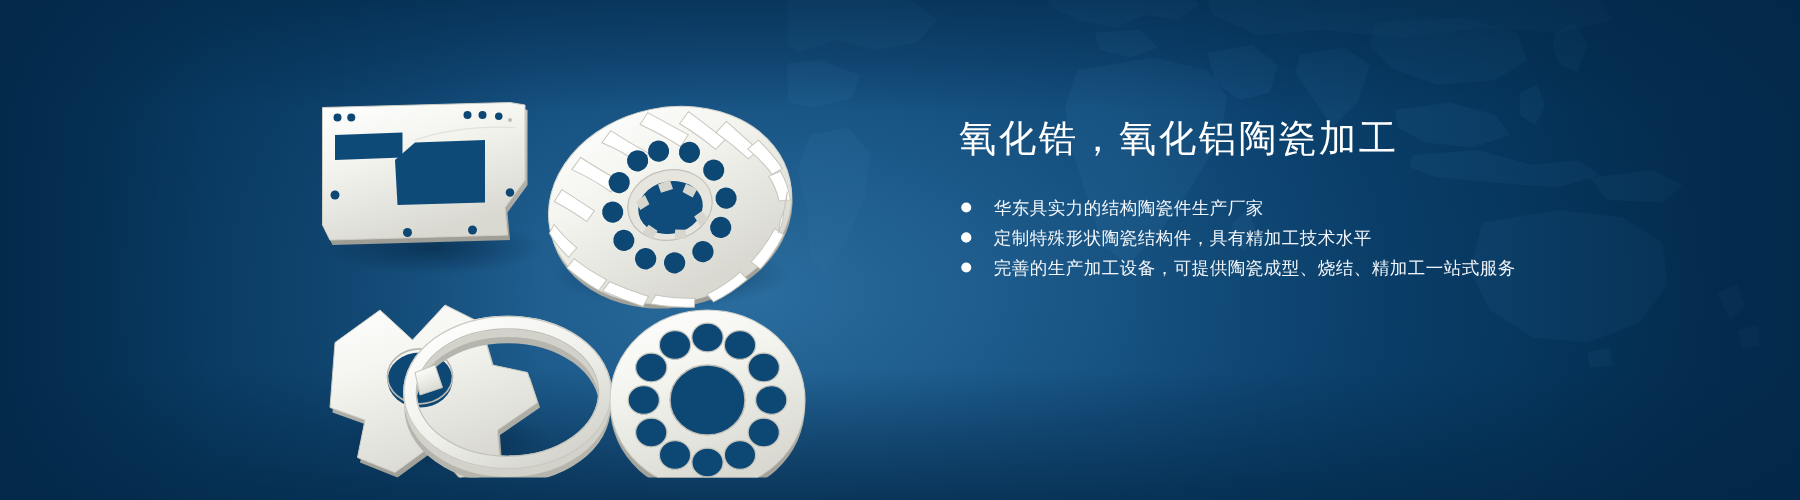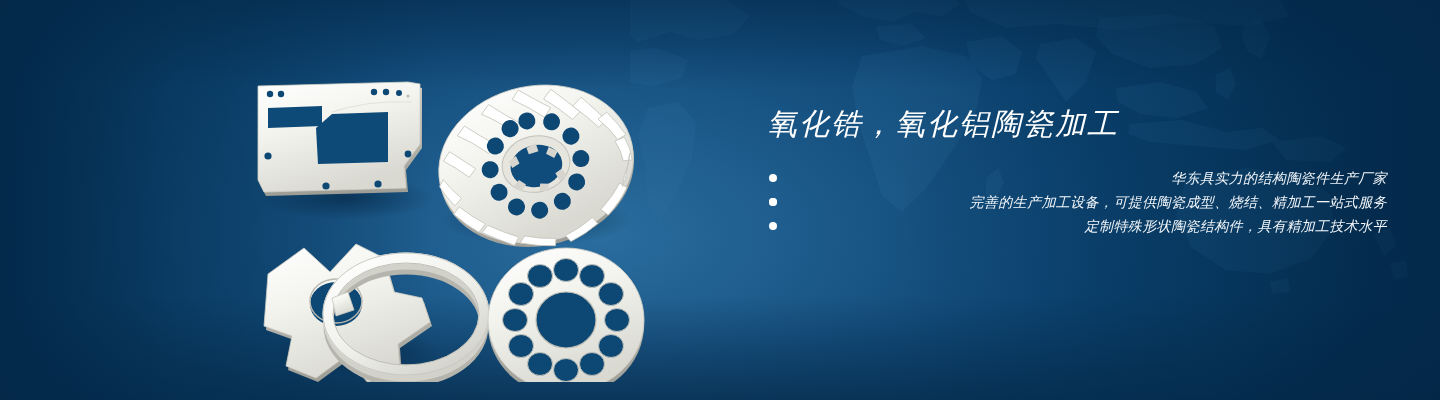--- a/index.html
+++ b/index.html
@@ -30,32 +30,32 @@
   .bg-map{
     position:absolute;top:-18px;right:-10px;
     width:820px;height:320px;
     opacity:.5;
     pointer-events:none;
   }
   .bg-map svg{display:block;width:100%;height:100%;}
 
   
   .copy{
-    position:absolute;left:767px;top:104px;width:620px;font-style:italic;
+    position:absolute;left:767px;top:92px;width:620px;
   }
   .headline{
     color:#ffffff;
     font-size:30px;
     letter-spacing:2px;
     line-height:40px;
     margin:0 0 22px 0;
     font-weight:400;
     white-space:nowrap;
   }
-  .bullets{list-style:none;margin:0;padding:0;text-align:right;}
+  .bullets{list-style:none;margin:0;padding:0;}
   .bullets li{
     position:relative;
     padding-left:28px;
     color:#f2f6fa;
     font-size:14px;
     line-height:24px;
     letter-spacing:.4px;
     white-space:nowrap;
   }
   .bullets li .dot{
@@ -273,22 +273,22 @@
     <ul class="bullets">
       <li>
         <span class="dot"></span>
         <span>华东具实力的结构陶瓷件生产厂家</span>
       </li>
       <li>
         <span class="dot"></span>
       </li>
       <li>
         <span class="dot"></span>
+        <span>定制特殊形状陶瓷结构件，具有精加工技术水平</span>
+      </li>
+      <li>
+        <span class="dot"></span>
         <span>完善的生产加工设备，可提供陶瓷成型、烧结、精加工一站式服务</span>
-      </li>
-      <li>
-        <span class="dot"></span>
-        <span>定制特殊形状陶瓷结构件，具有精加工技术水平</span>
       </li>
     </ul>
   </div>
 
 </div>
 
 </body></html>

